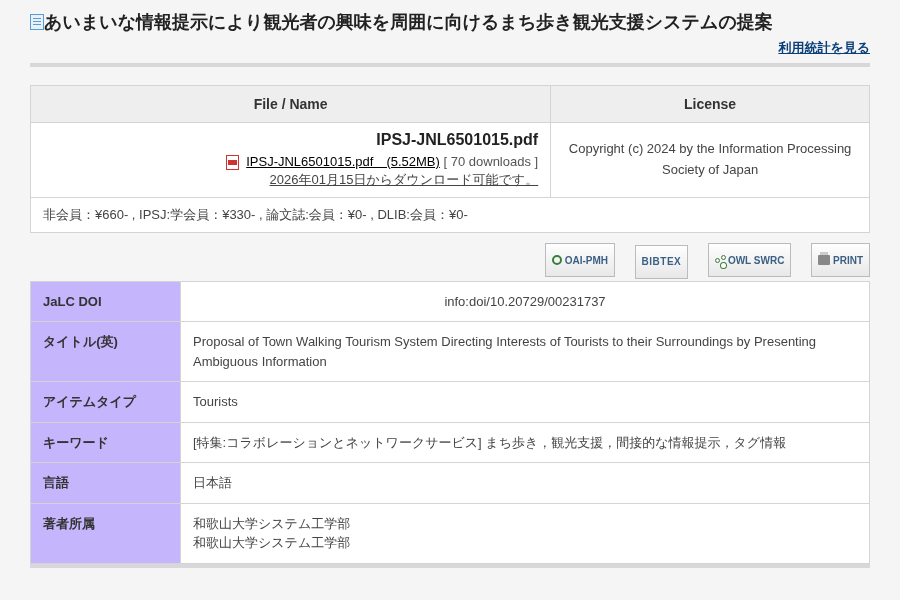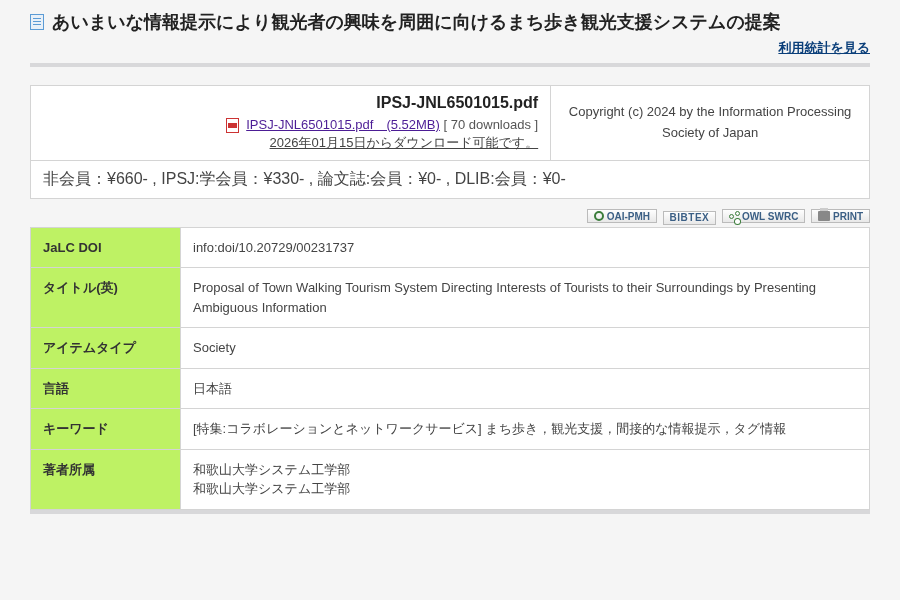--- a/index.html
+++ b/index.html
@@ -9,21 +9,20 @@
     width: 900px;
     height: 600px;
     overflow: hidden;
     padding: 10px 30px;
     font-size: 13px;
     color: #333;
   }
   .title-block {
     display: flex;
     align-items: flex-start;
-    gap: 8px;
     margin-bottom: 4px;
   }
   .doc-icon {
     width: 14px; height: 16px;
     border: 1px solid #5b9bd5;
     background: #e8f0f8;
     margin-top: 4px;
     position: relative;
     flex-shrink: 0;
   }
@@ -78,70 +77,70 @@
     display:inline-block; width:13px; height:15px;
     background: linear-gradient(#fff,#fff);
     border:1px solid #c33; position:relative; vertical-align:middle;
     margin-right:4px;
   }
   .pdf-icon::after{
     content:""; position:absolute; left:1px; top:4px; width:9px; height:5px;
     background:#c33;
   }
   .file-link {
-    color: #4c1d95;
+    color: #000000;
     text-decoration: underline;
     cursor: pointer;
     font-size: 13px;
   }
   .downloads { color: #555; margin-top: 8px; }
   .dl-note { color:#444; padding-left: 20px; text-decoration: underline; }
   .license-cell {
     text-align: center;
     color: #444;
     vertical-align: middle !important;
     line-height: 1.6;
   }
-  .price-row td { color:#444; font-size:16px; }
+  .price-row td { color:#444; font-size:13px; }
   .export-row {
     text-align: right;
     margin: 10px 0 2px;
   }
   .export-btn {
     display: inline-flex;
     align-items: center;
     gap: 3px;
     border: 1px solid #bbb;
     background: linear-gradient(#fefefe,#e8e8e8);
     padding: 2px 6px;
     font-size: 10px;
     color: #3b5f85;
     font-weight: bold;
     cursor: pointer;
-    margin-left: 2px;
-    height: 14px;
+    margin-left: 16px;
+    height: 34px;
   }
   .export-btn .glyph { font-size:11px; }
   .bibtex-t { font-variant: small-caps; letter-spacing:0.5px; }
   table.meta-table {
     width: 100%;
     border-collapse: collapse;
     background: #fff;
     border: 1px solid #d4d4d4;
   }
   table.meta-table th, table.meta-table td {
     border: 1px solid #d4d4d4;
     padding: 10px 12px;
     font-size: 13px;
     text-align: left;
     vertical-align: top;
     line-height: 1.5;
   }
   table.meta-table th {
-    background: #bef264;
+    background: #c4b5fd;
     width: 150px;
     font-weight: bold;
     color: #333;
   }
   table.meta-table td { color:#444; }
   .bottom-hr {
     border:none; border-top:4px solid #d8d8da; margin-top:0;
   }
   .circ { width:10px;height:10px;border:2px solid #3b7d3b;border-radius:50%;display:inline-block; }
   .share { width:10px;height:10px;display:inline-block;position:relative; }
@@ -158,20 +157,24 @@
   <span class="doc-icon"></span>
   <h1 class="page-title">あいまいな情報提示により観光者の興味を周囲に向けるまち歩き観光支援システムの提案</h1>
 </div>
 <div class="stats-link-row">
   <a class="stats-link">利用統計を見る</a>
 </div>
 <hr class="divider">
 
 <table class="file-table">
   <tbody>
+      <tr>
+    <th>File / Name</th>
+    <th>License</th>
+  </tr>
   <tr>
     <td style="width:62%;text-align:right;">
       <div class="file-name-bold">IPSJ-JNL6501015.pdf</div>
       <div>
         <span class="pdf-icon"></span>
         <a class="file-link">IPSJ-JNL6501015.pdf　(5.52MB)</a>
         <span class="downloads">[ 70 downloads ]</span>
       </div>
       <div class="dl-note">2026年01月15日からダウンロード可能です。</div>
     </td>
@@ -198,37 +201,37 @@
   <span class="export-btn">
       <span class="printer glyph"></span>
       <span>PRINT</span>
     </span>
 </div>
 
 <table class="meta-table">
   <tbody id="meta-body">
       <tr>
         <th>JaLC DOI</th>
-        <td style="white-space: pre-line;">info:doi/10.20729/00231737</td>
+        <td style="white-space: pre-line; text-align: center;">info:doi/10.20729/00231737</td>
       </tr>
       <tr>
         <th>タイトル(英)</th>
         <td style="white-space: pre-line;">Proposal of Town Walking Tourism System Directing Interests of Tourists to their Surroundings by Presenting Ambiguous Information</td>
       </tr>
       <tr>
         <th>アイテムタイプ</th>
-        <td style="white-space: pre-line;">Society</td>
+        <td style="white-space: pre-line;">Tourists</td>
+      </tr>
+      <tr>
+        <th>キーワード</th>
+        <td style="white-space: pre-line;">[特集:コラボレーションとネットワークサービス] まち歩き，観光支援，間接的な情報提示，タグ情報</td>
       </tr>
       <tr>
         <th>言語</th>
         <td style="white-space: pre-line;">日本語</td>
-      </tr>
-      <tr>
-        <th>キーワード</th>
-        <td style="white-space: pre-line;">[特集:コラボレーションとネットワークサービス] まち歩き，観光支援，間接的な情報提示，タグ情報</td>
       </tr>
       <tr>
         <th>著者所属</th>
         <td style="white-space: pre-line;">和歌山大学システム工学部
 和歌山大学システム工学部</td>
       </tr>
     </tbody>
 </table>
 <hr class="bottom-hr">
 

